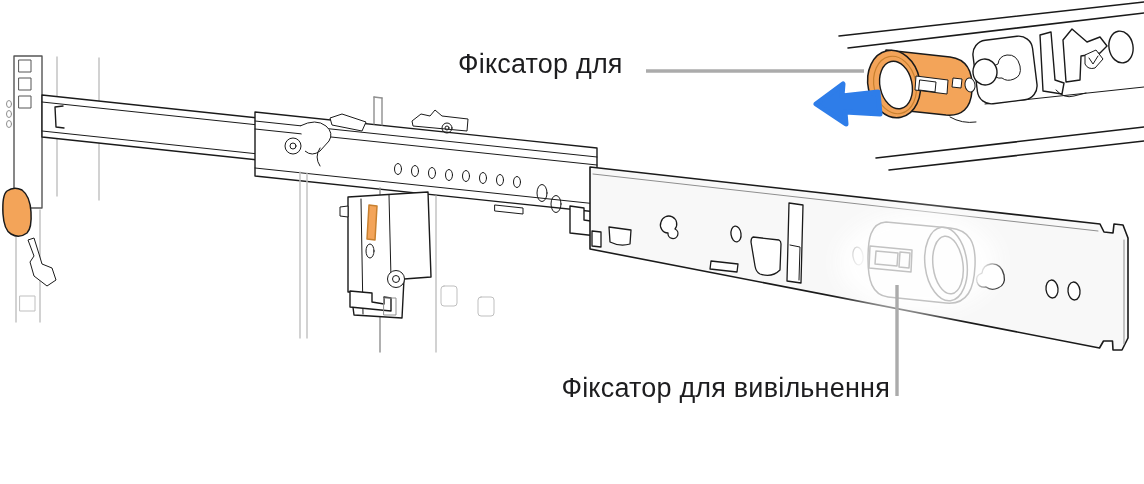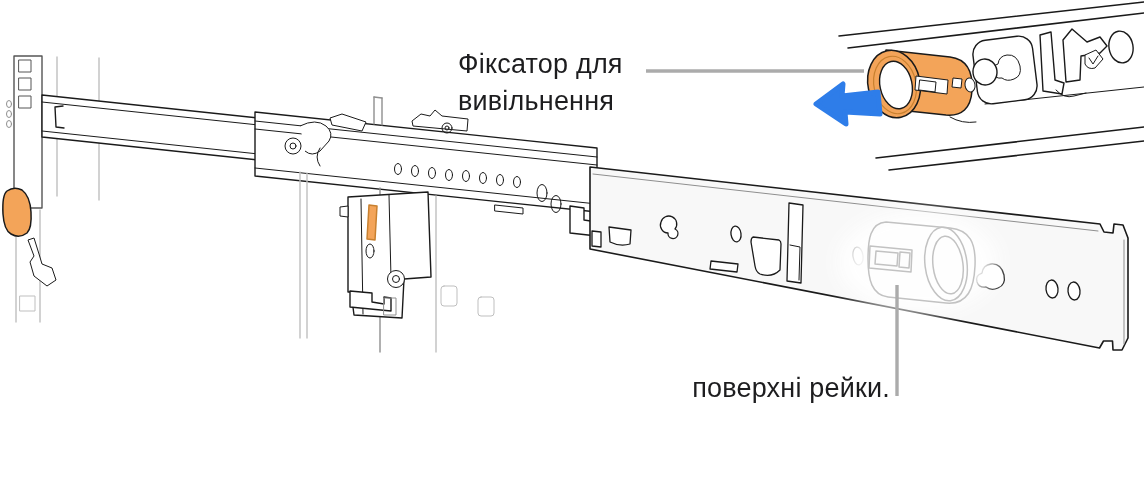--- a/index.html
+++ b/index.html
@@ -196,20 +196,19 @@
     <line x1="897" y1="285" x2="897" y2="396" class="callout"></line>
 
     <g>
       <path d="M7,191 Q2,195 3,214 Q4,230 11,234 Q19,239 27,233 Q32,228 31,212 Q30,196 22,190 Q14,186 7,191 Z" class="orange"></path>
       <path d="M28,240 l6,16 l-4,6 l4,14 l13,10 l9,-6 l-4,-12 l-10,-4 l-3,-10 l-5,-16 z" class="lnf thin"></path>
     </g>
   </svg>
 
   <div class="label label-top">
     <span>Фіксатор для</span>
-    <span>вивільнення</span>
   </div>
 
   <div class="label label-bottom">
-    <span>поверхні рейки.</span>
+    <span>Фіксатор для вивільнення</span>
   </div>
 
 </div>
 
 </body></html>

